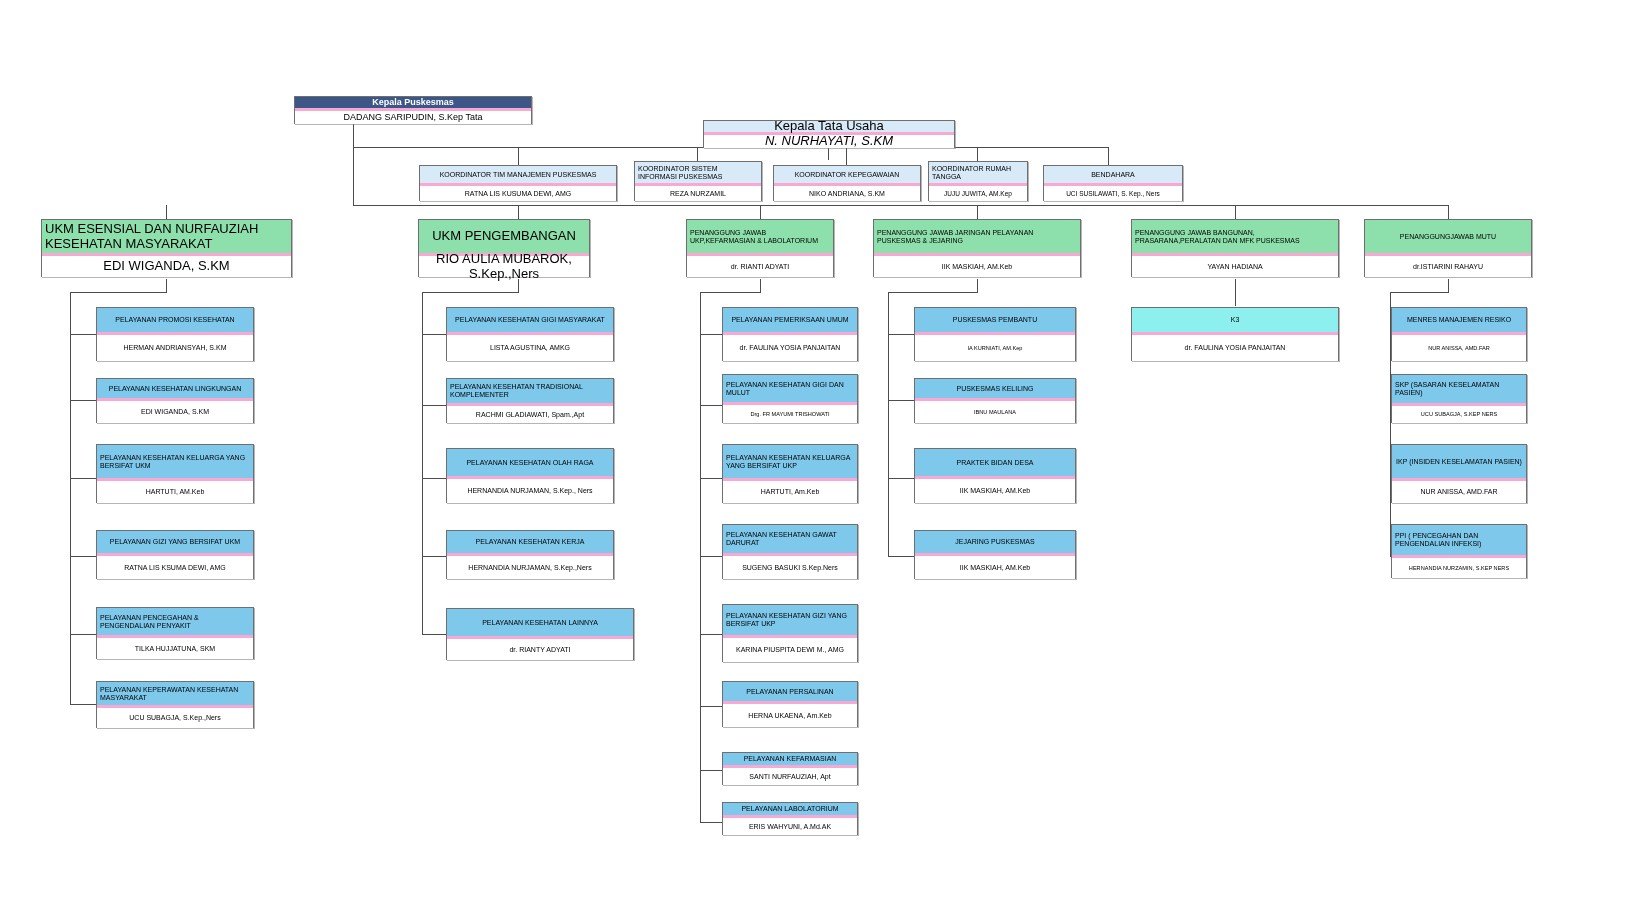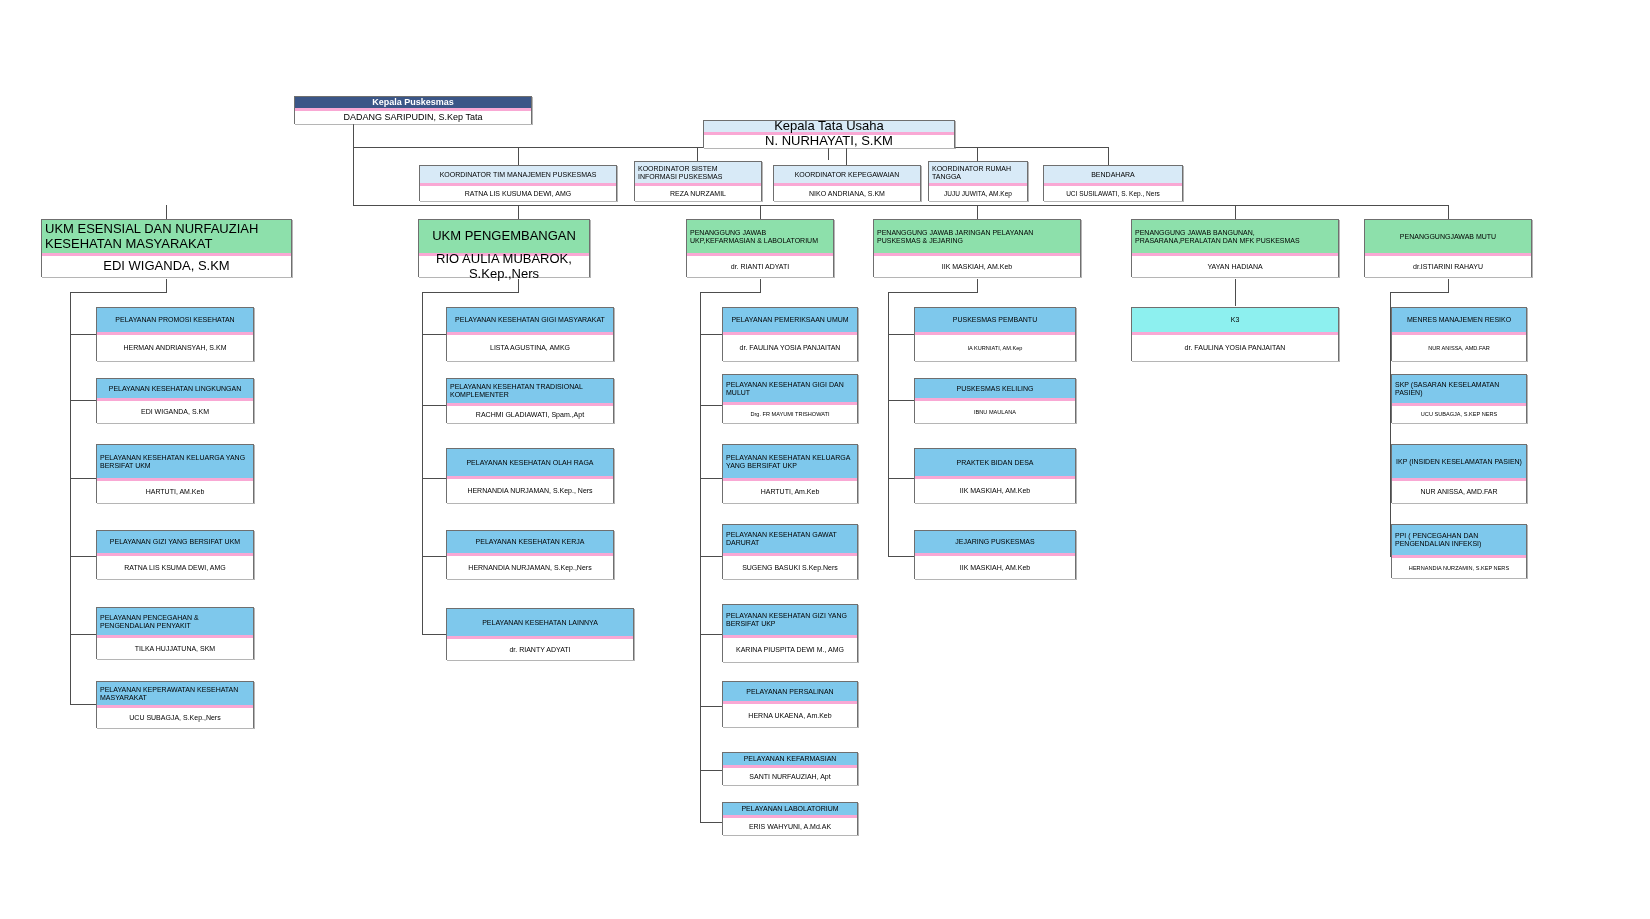--- a/index.html
+++ b/index.html
@@ -123,21 +123,21 @@
     </g>
   </svg>
 
   <div class="node c-dark" style="left:294px;top:96px;width:238px;height:28px;">
     <div class="ttl fs9 bold" style="height:14px;">Kepala Puskesmas</div>
     <div class="nm fs9" style="height:13px;">DADANG SARIPUDIN, S.Kep Tata</div>
   </div>
 
   <div class="node c-lightblue" style="left:703px;top:120px;width:252px;height:28px;">
     <div class="ttl fs75" style="height:14px;">Kepala Tata Usaha</div>
-    <div class="nm fs75" style="height:13px;">N.  NURHAYATI, S.KM</div>
+    <div class="nm fs75" style="height:13px;font-style:italic;">N.  NURHAYATI, S.KM</div>
   </div>
 
   <div class="node c-lightblue" style="left:419px;top:165px;width:198px;height:36px;">
     <div class="ttl fs7" style="height:20px;">KOORDINATOR TIM MANAJEMEN PUSKESMAS</div>
     <div class="nm fs7" style="height:15px;">RATNA LIS KUSUMA DEWI, AMG</div>
   </div>
 
   <div class="node c-lightblue" style="left:634px;top:161px;width:128px;height:40px;">
     <div class="ttl fs7" style="height:24px;">KOORDINATOR SISTEM INFORMASI PUSKESMAS</div>
     <div class="nm fs7" style="height:15px;">REZA NURZAMIL</div>

